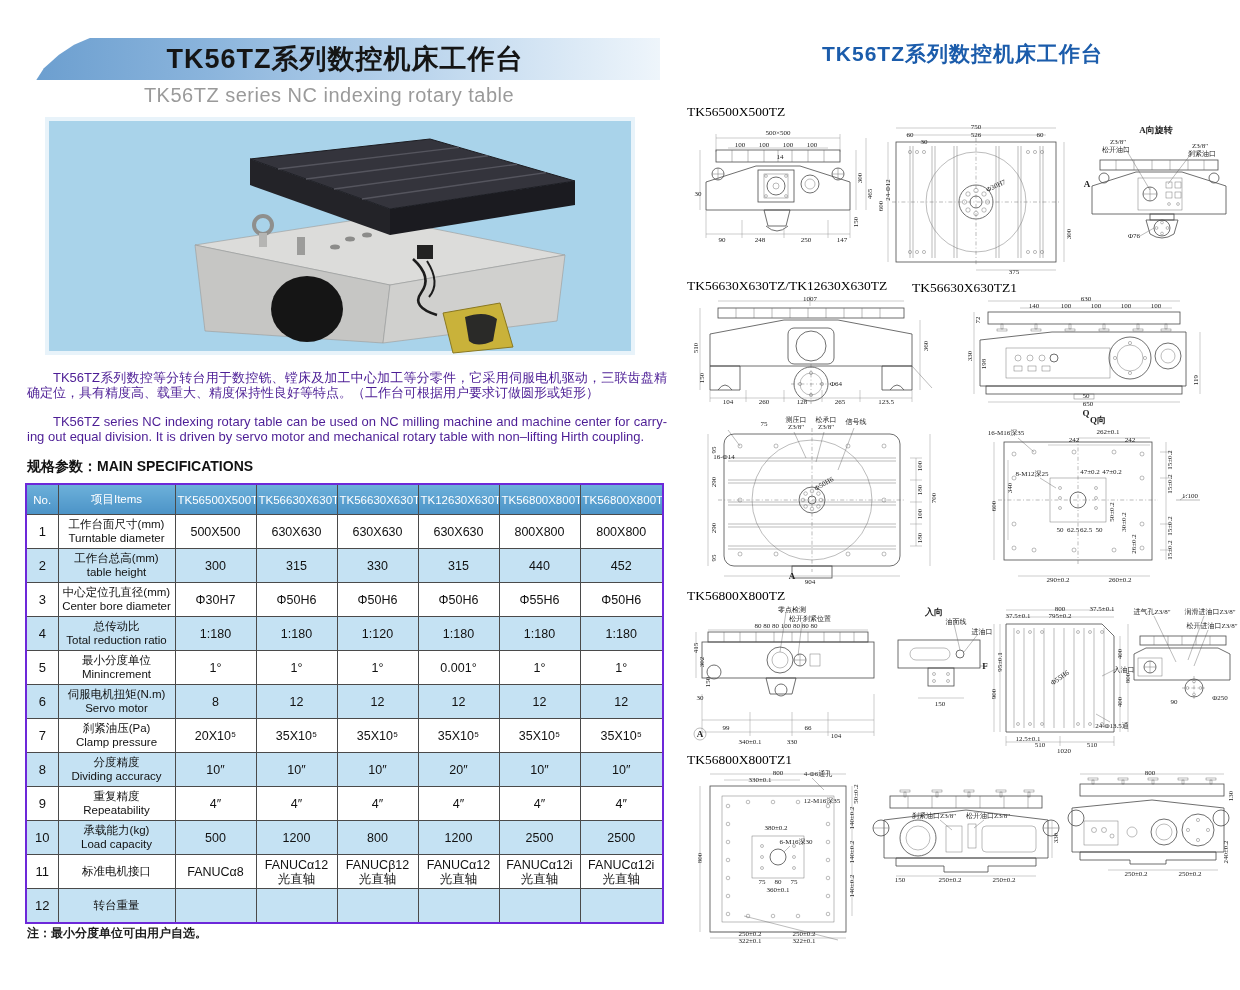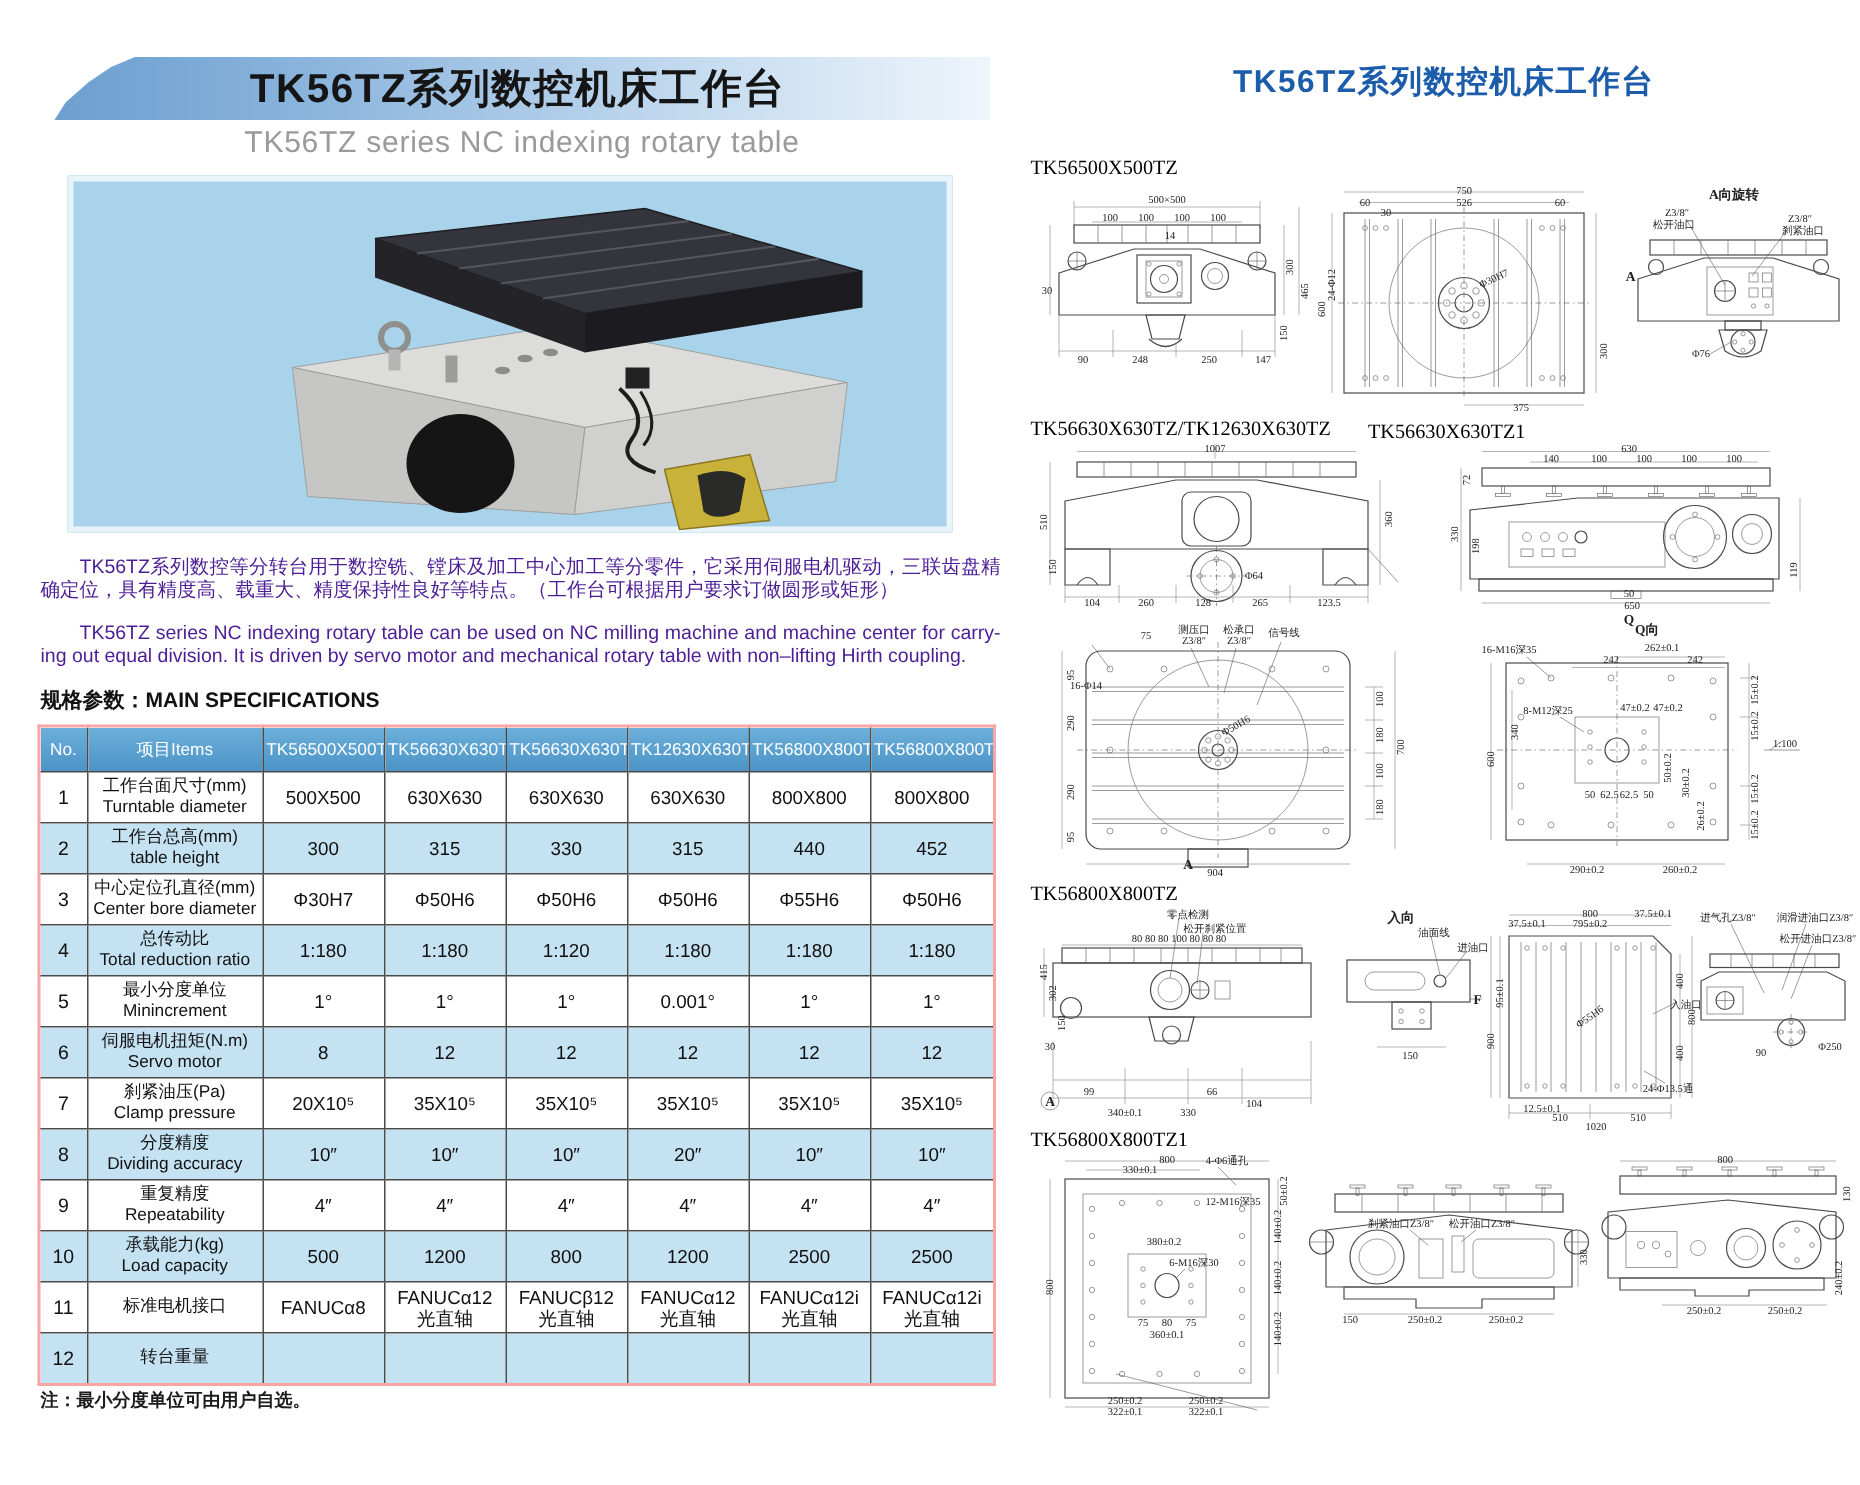--- a/index.html
+++ b/index.html
@@ -4,28 +4,28 @@
 <style>
   html,body{margin:0;padding:0;background:#fff;}
   body{width:1240px;height:990px;overflow:hidden;font-family:"Liberation Sans","DejaVu Sans",sans-serif;}
   .page{position:relative;width:1240px;height:990px;background:#fff;text-decoration:underline;}
 
   
   .banner{position:absolute;left:30px;top:38px;width:630px;height:42px;
     background:linear-gradient(90deg,#6b9ecf 0%,#8ab4dc 28%,#c3daef 68%,#eef5fb 100%);
     clip-path:polygon(9.5% 0,100% 0,100% 100%,1% 100%,2.2% 72%,4.6% 40%,7% 16%);}
   .banner span{display:block;text-align:center;line-height:42px;font-size:27px;font-weight:bold;color:#151515;letter-spacing:1px;}
-  .subtitle{position:absolute;left:33px;top:84px;width:630px;text-align:center;font-size:20px;color:#9a9a9a;letter-spacing:.5px;}
+  .subtitle{position:absolute;left:14px;top:84px;width:630px;text-align:center;font-size:20px;color:#9a9a9a;letter-spacing:.5px;}
   .photo{position:absolute;left:45px;top:117px;width:590px;height:238px;background:#a9d3ea;}
   .desc{position:absolute;left:27px;width:640px;margin:0;font-size:13px;line-height:15px;color:#4c1d95;text-indent:2em;text-align:justify;}
   .desc.cn{top:370px;}
   .desc.en{top:414px;}
   .spec-heading{position:absolute;left:27px;top:458px;font-size:14px;font-weight:bold;color:#111;}
   .spec-table-wrap{position:absolute;left:25px;top:483px;}
-  table.spec{border-collapse:collapse;width:637px;table-layout:fixed;border:2px solid #fca5a5;}
+  table.spec{border-collapse:collapse;width:637px;table-layout:fixed;border:2px solid #6d28d9;}
   table.spec th,table.spec td{border:1px solid #4a4a4a;padding:0 2px;overflow:hidden;}
   table.spec thead th{height:29px;background:linear-gradient(180deg,#6cb0da 0%,#4c93c7 100%);color:#fff;font-weight:400;font-size:11.5px;}
   table.spec tbody tr{height:34px;background:#fff;}
   table.spec tbody tr.alt{background:#c5e2f3;}
   td.c-no{text-align:center;font-size:13px;color:#111;}
   td.c-item{text-align:center;padding-left:6px;font-size:11.5px;line-height:13.5px;color:#111;}
   td.c-item .en{display:block;}
   td.c-val{text-align:center;font-size:12.5px;color:#111;white-space:pre-line;line-height:14px;}
   .note{position:absolute;left:27px;font-size:12px;font-weight:bold;color:#1c1c1c;}
   .note.n1{top:925px;}

